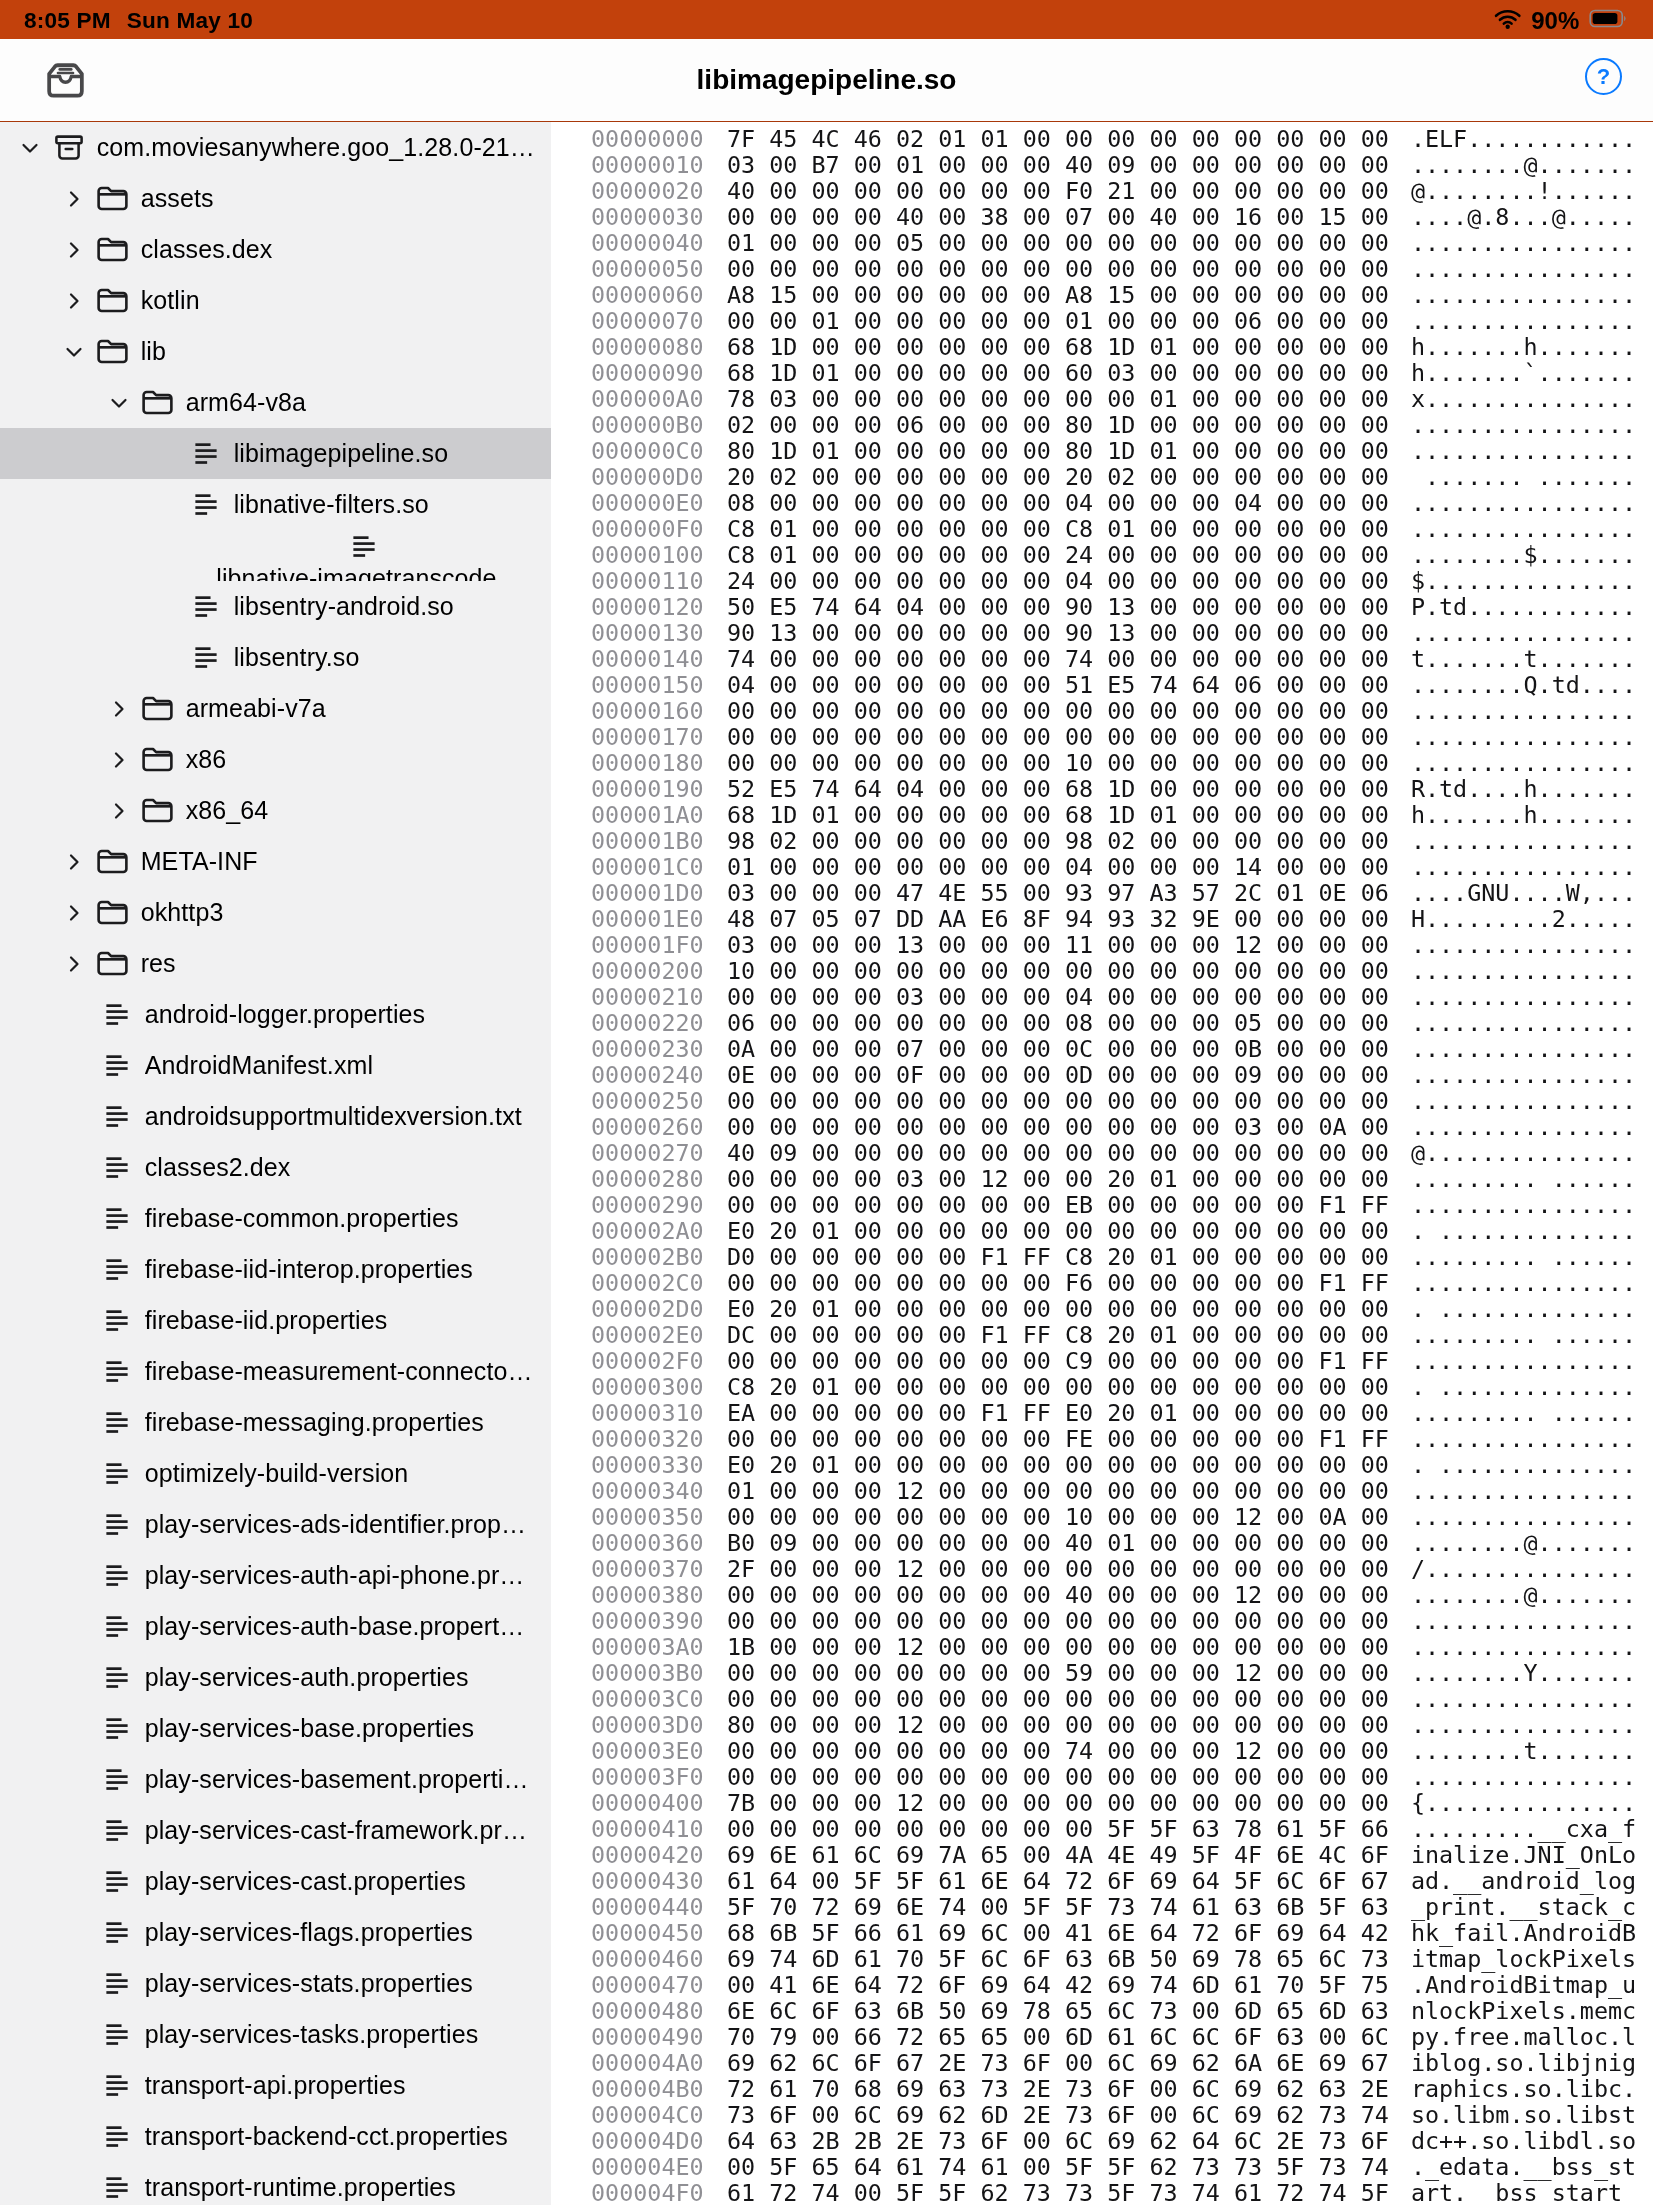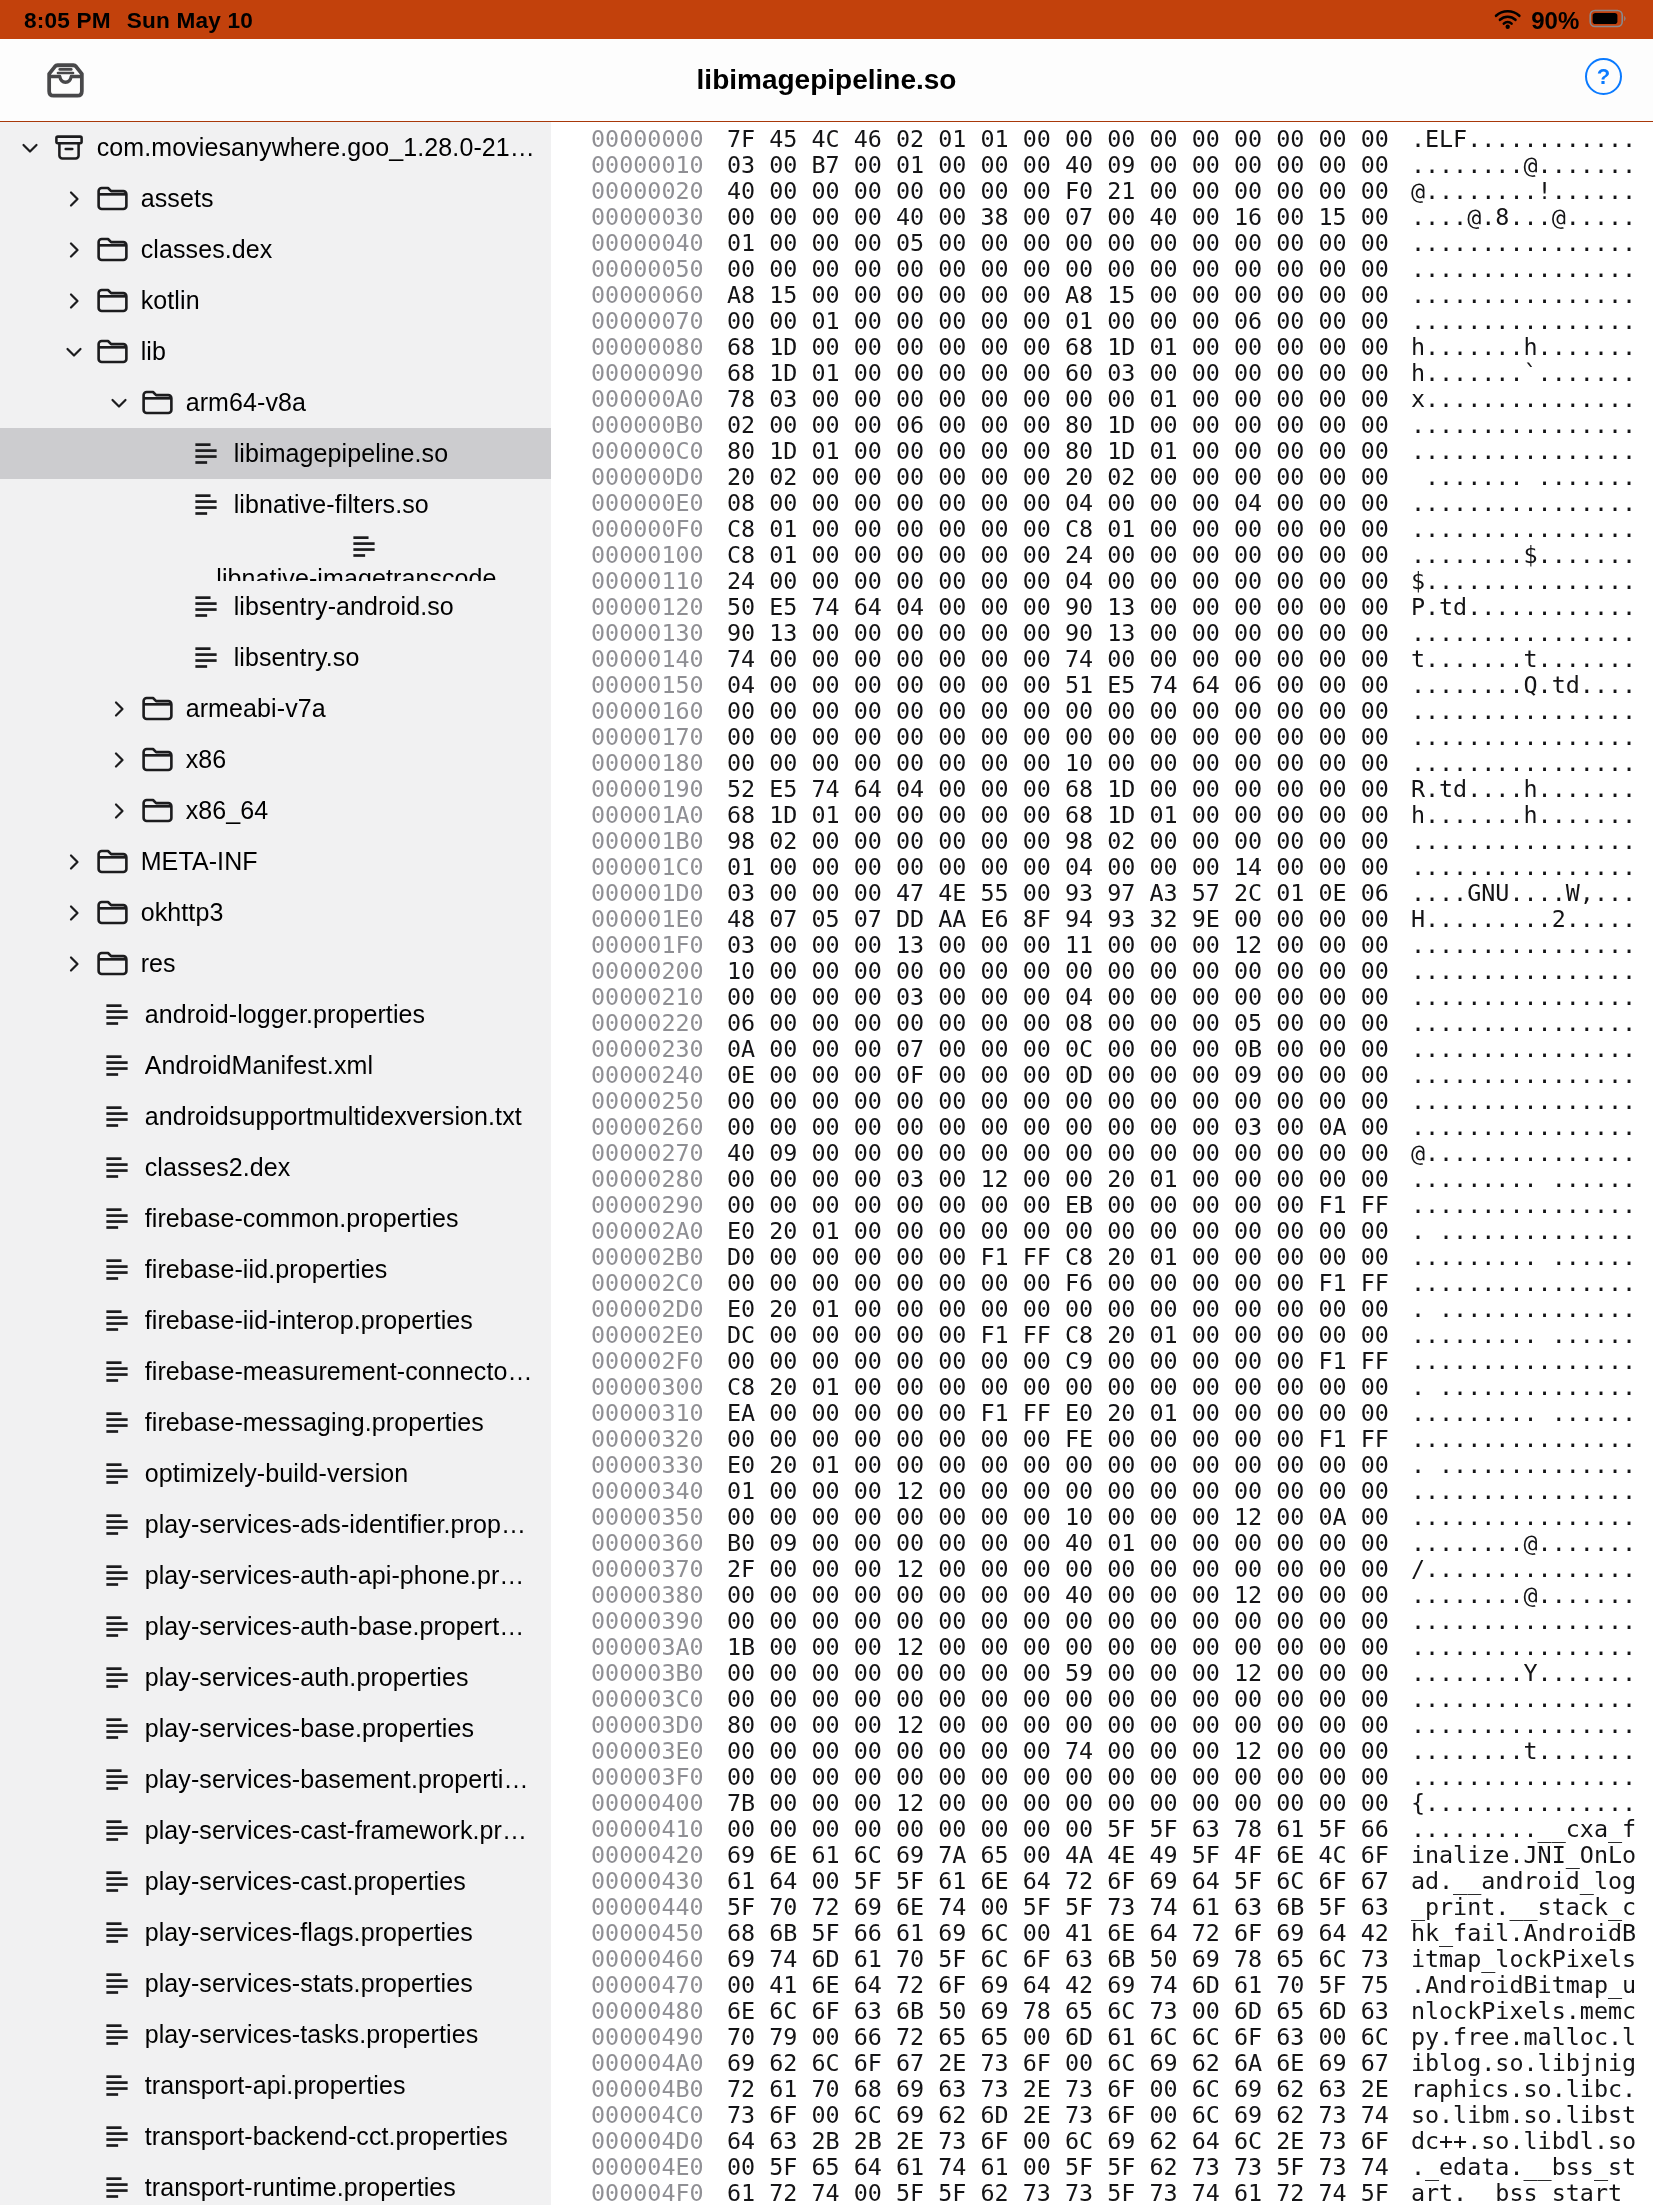--- a/index.html
+++ b/index.html
@@ -425,34 +425,34 @@
           <span class="sicon">
             <svg width="34" height="34" viewBox="0 0 24 24">
               <g stroke="#1c1c1e" stroke-width="1.9">
                 <line x1="4.5" y1="5.4" x2="15.2" y2="5.4"></line>
                 <line x1="4.5" y1="9.6" x2="19.5" y2="9.6"></line>
                 <line x1="4.5" y1="13.8" x2="19.5" y2="13.8"></line>
                 <line x1="4.5" y1="18" x2="12.8" y2="18"></line>
               </g>
             </svg>
           </span>
+          <span class="slabel">firebase-iid-interop.properties</span>
+        </div>
+        <div class="srow" style="padding-left: 98px;">
+          <span class="sicon">
+            <svg width="34" height="34" viewBox="0 0 24 24">
+              <g stroke="#1c1c1e" stroke-width="1.9">
+                <line x1="4.5" y1="5.4" x2="15.2" y2="5.4"></line>
+                <line x1="4.5" y1="9.6" x2="19.5" y2="9.6"></line>
+                <line x1="4.5" y1="13.8" x2="19.5" y2="13.8"></line>
+                <line x1="4.5" y1="18" x2="12.8" y2="18"></line>
+              </g>
+            </svg>
+          </span>
           <span class="slabel">firebase-iid.properties</span>
-        </div>
-        <div class="srow" style="padding-left: 98px;">
-          <span class="sicon">
-            <svg width="34" height="34" viewBox="0 0 24 24">
-              <g stroke="#1c1c1e" stroke-width="1.9">
-                <line x1="4.5" y1="5.4" x2="15.2" y2="5.4"></line>
-                <line x1="4.5" y1="9.6" x2="19.5" y2="9.6"></line>
-                <line x1="4.5" y1="13.8" x2="19.5" y2="13.8"></line>
-                <line x1="4.5" y1="18" x2="12.8" y2="18"></line>
-              </g>
-            </svg>
-          </span>
-          <span class="slabel">firebase-iid-interop.properties</span>
         </div>
         <div class="srow" style="padding-left: 98px;">
           <span class="sicon">
             <svg width="34" height="34" viewBox="0 0 24 24">
               <g stroke="#1c1c1e" stroke-width="1.9">
                 <line x1="4.5" y1="5.4" x2="15.2" y2="5.4"></line>
                 <line x1="4.5" y1="9.6" x2="19.5" y2="9.6"></line>
                 <line x1="4.5" y1="13.8" x2="19.5" y2="13.8"></line>
                 <line x1="4.5" y1="18" x2="12.8" y2="18"></line>
               </g>

